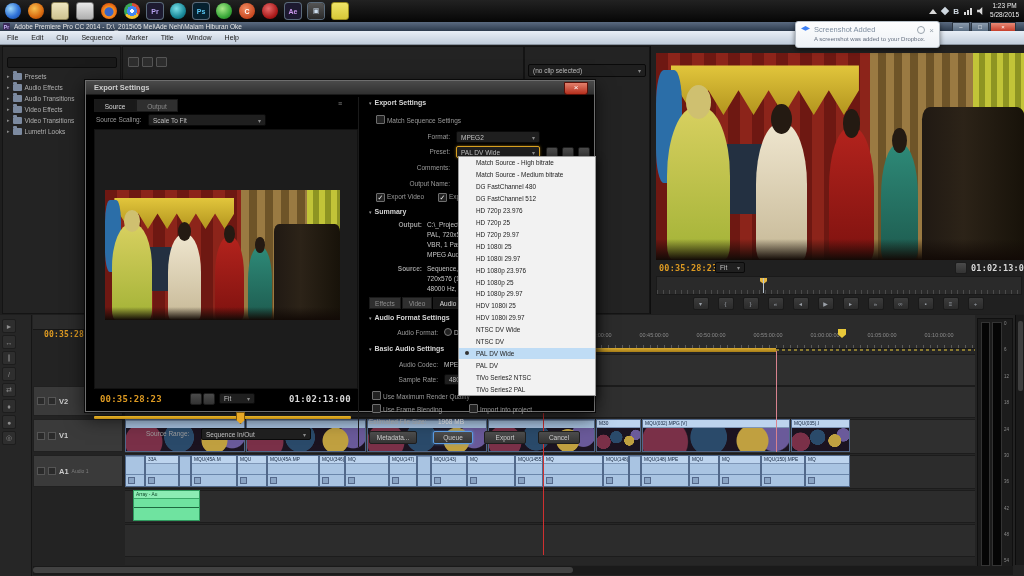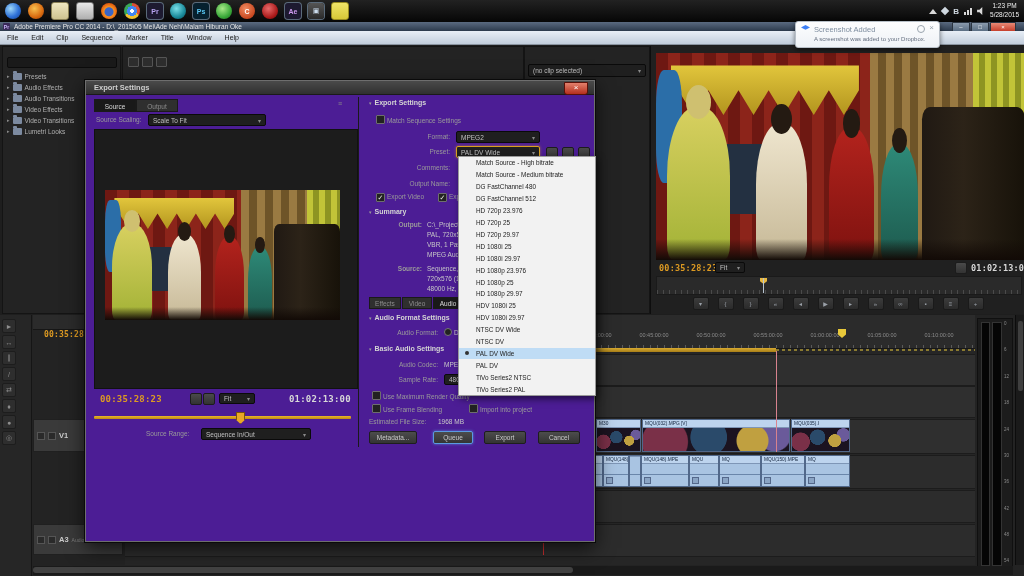--- a/index.html
+++ b/index.html
@@ -65,28 +65,28 @@
   .tc-orange{color:#dd9a22;}
   .tc-white{color:#d8d8d8;}
   #pm-ruler{position:absolute;left:5px;top:230px;width:364px;height:17px;background:#2a2a2a;border:1px solid #1a1a1a;
      background-image:repeating-linear-gradient(90deg,#4a4a4a 0 1px,transparent 1px 6px);background-size:100% 4px;background-position:0 100%;background-repeat:no-repeat;}
   .playhead{position:absolute;width:1px;background:#b8c4d0;}
   .ph-cap{position:absolute;width:7px;height:6px;background:#e8b840;clip-path:polygon(0 0,100% 0,100% 55%,50% 100%,0 55%);}
   #pm-transport{position:absolute;left:5px;top:251px;width:364px;display:flex;justify-content:center;gap:9px;}
   .tbtn{width:14px;height:11px;background:linear-gradient(#3c3c3c,#2b2b2b);border:1px solid #1a1a1a;border-radius:2px;color:#9aa0a8;font-size:6px;display:flex;align-items:center;justify-content:center;}
   
   #notif{left:795px;top:21px;width:145px;height:27px;background:linear-gradient(#fdfdfe,#eef2f6);border:1px solid #b8c0c8;border-radius:3px;box-shadow:0 2px 5px rgba(0,0,0,.5);z-index:60;padding:3px 5px;box-sizing:border-box;}
-  #notif .row1{display:flex;align-items:flex-start;gap:4px;}
+  #notif .row1{display:flex;align-items:flex-end;gap:4px;}
   #notif .ttl{color:#7f8ea0;font-size:7.5px;flex:1;}
   #notif .bdy{color:#667080;font-size:6px;margin-top:2px;padding-left:13px;}
   .db-ic{width:9px;height:8px;background:#3d7ff5;clip-path:polygon(50% 0,100% 30%,50% 60%,0 30%);}
   .gear{width:6px;height:6px;border:1px solid #9aa4ae;border-radius:50%;}
   #notif .x{color:#98a2ac;font-size:8px;line-height:6px;}
   
-  #dlg{left:85px;top:80px;width:510px;height:462px;background:#4c1d95;border:1px solid #6e6e6e;box-shadow:0 0 0 1px #0a0a0a,0 6px 18px rgba(0,0,0,.7);z-index:10;box-sizing:border-box;}
+  #dlg{left:85px;top:80px;width:510px;height:332px;background:#000000;border:1px solid #6e6e6e;box-shadow:0 0 0 1px #0a0a0a,0 6px 18px rgba(0,0,0,.7);z-index:10;box-sizing:border-box;}
   #dlg-title{position:absolute;left:0;top:0;width:100%;height:14px;background:linear-gradient(#4a4a4a,#303030);border-bottom:1px solid #1a1a1a;display:flex;align-items:center;padding-left:8px;box-sizing:border-box;color:#cfcfcf;font-size:7.5px;font-weight:bold;}
   .dlg-close{position:absolute;right:6px;top:1px;width:22px;height:11px;background:linear-gradient(#e2806c,#b52f1d);border:1px solid #5a1008;border-radius:0 0 3px 3px;color:#fff;text-align:center;line-height:10px;font-size:8px;}
   .tab{position:absolute;height:13px;line-height:13px;text-align:center;font-size:6.5px;border:1px solid #1a1a1a;box-sizing:border-box;}
   .tab.on{background:#191919;color:#d8d8d8;}
   .tab.off{background:#2f2f2f;color:#8c8c8c;}
   #dlg-preview{position:absolute;left:8px;top:48px;width:262px;height:258px;background:#1c1c1c;border:1px solid #111;}
   .lbl{color:#9a9a9a;font-size:6.5px;white-space:nowrap;}
   .val{color:#c8c8c8;font-size:6.5px;white-space:nowrap;}
   .sect{color:#d4d4d4;font-size:7px;font-weight:bold;white-space:nowrap;}
   .sect .tri{color:#9a9a9a;font-size:5px;margin-right:3px;}
@@ -322,30 +322,35 @@
     <div class="tool">/</div>
     <div class="tool">⇄</div>
     <div class="tool">♦</div>
     <div class="tool">●</div>
     <div class="tool">◎</div>
   </div>
   <div id="tl-head-strip" class="abs"></div>
   <div class="abs tc tc-orange" style="left:44px;top:330px;font-size:8px">00:35:28:23</div>
 
   <div id="tl-headers" class="abs">
+    <div class="trh" style="top:57px;height:30px">
+        <span class="tg"></span>
+        <span class="tg"></span>
+        <span class="id">V2</span>
+      </div>
     <div class="trh" style="top:90px;height:33px">
         <span class="tg"></span>
         <span class="tg"></span>
         <span class="id">V1</span>
       </div>
-    <div class="trh" style="top:195px;height:31px">
+    <div class="trh" style="top:126px;height:32px">
         <span class="tg"></span>
         <span class="tg"></span>
-        <span class="id">A3</span>
-        <span class="sub">Audio 3</span>
+        <span class="id">A1</span>
+        <span class="sub">Audio 1</span>
       </div>
   </div>
 
   <div id="tl-content" class="abs">
     <div class="lane" style="top:25px;height:30px"></div>
     <div class="lane" style="top:57px;height:30px"></div>
     <div class="lane" style="top:90px;height:33px"></div>
     <div class="lane" style="top:126px;height:32px;background:#2c2c2c"></div>
     <div class="lane" style="top:161px;height:31px;background:#2c2c2c"></div>
     <div class="lane" style="top:195px;height:31px;background:#2c2c2c"></div>

